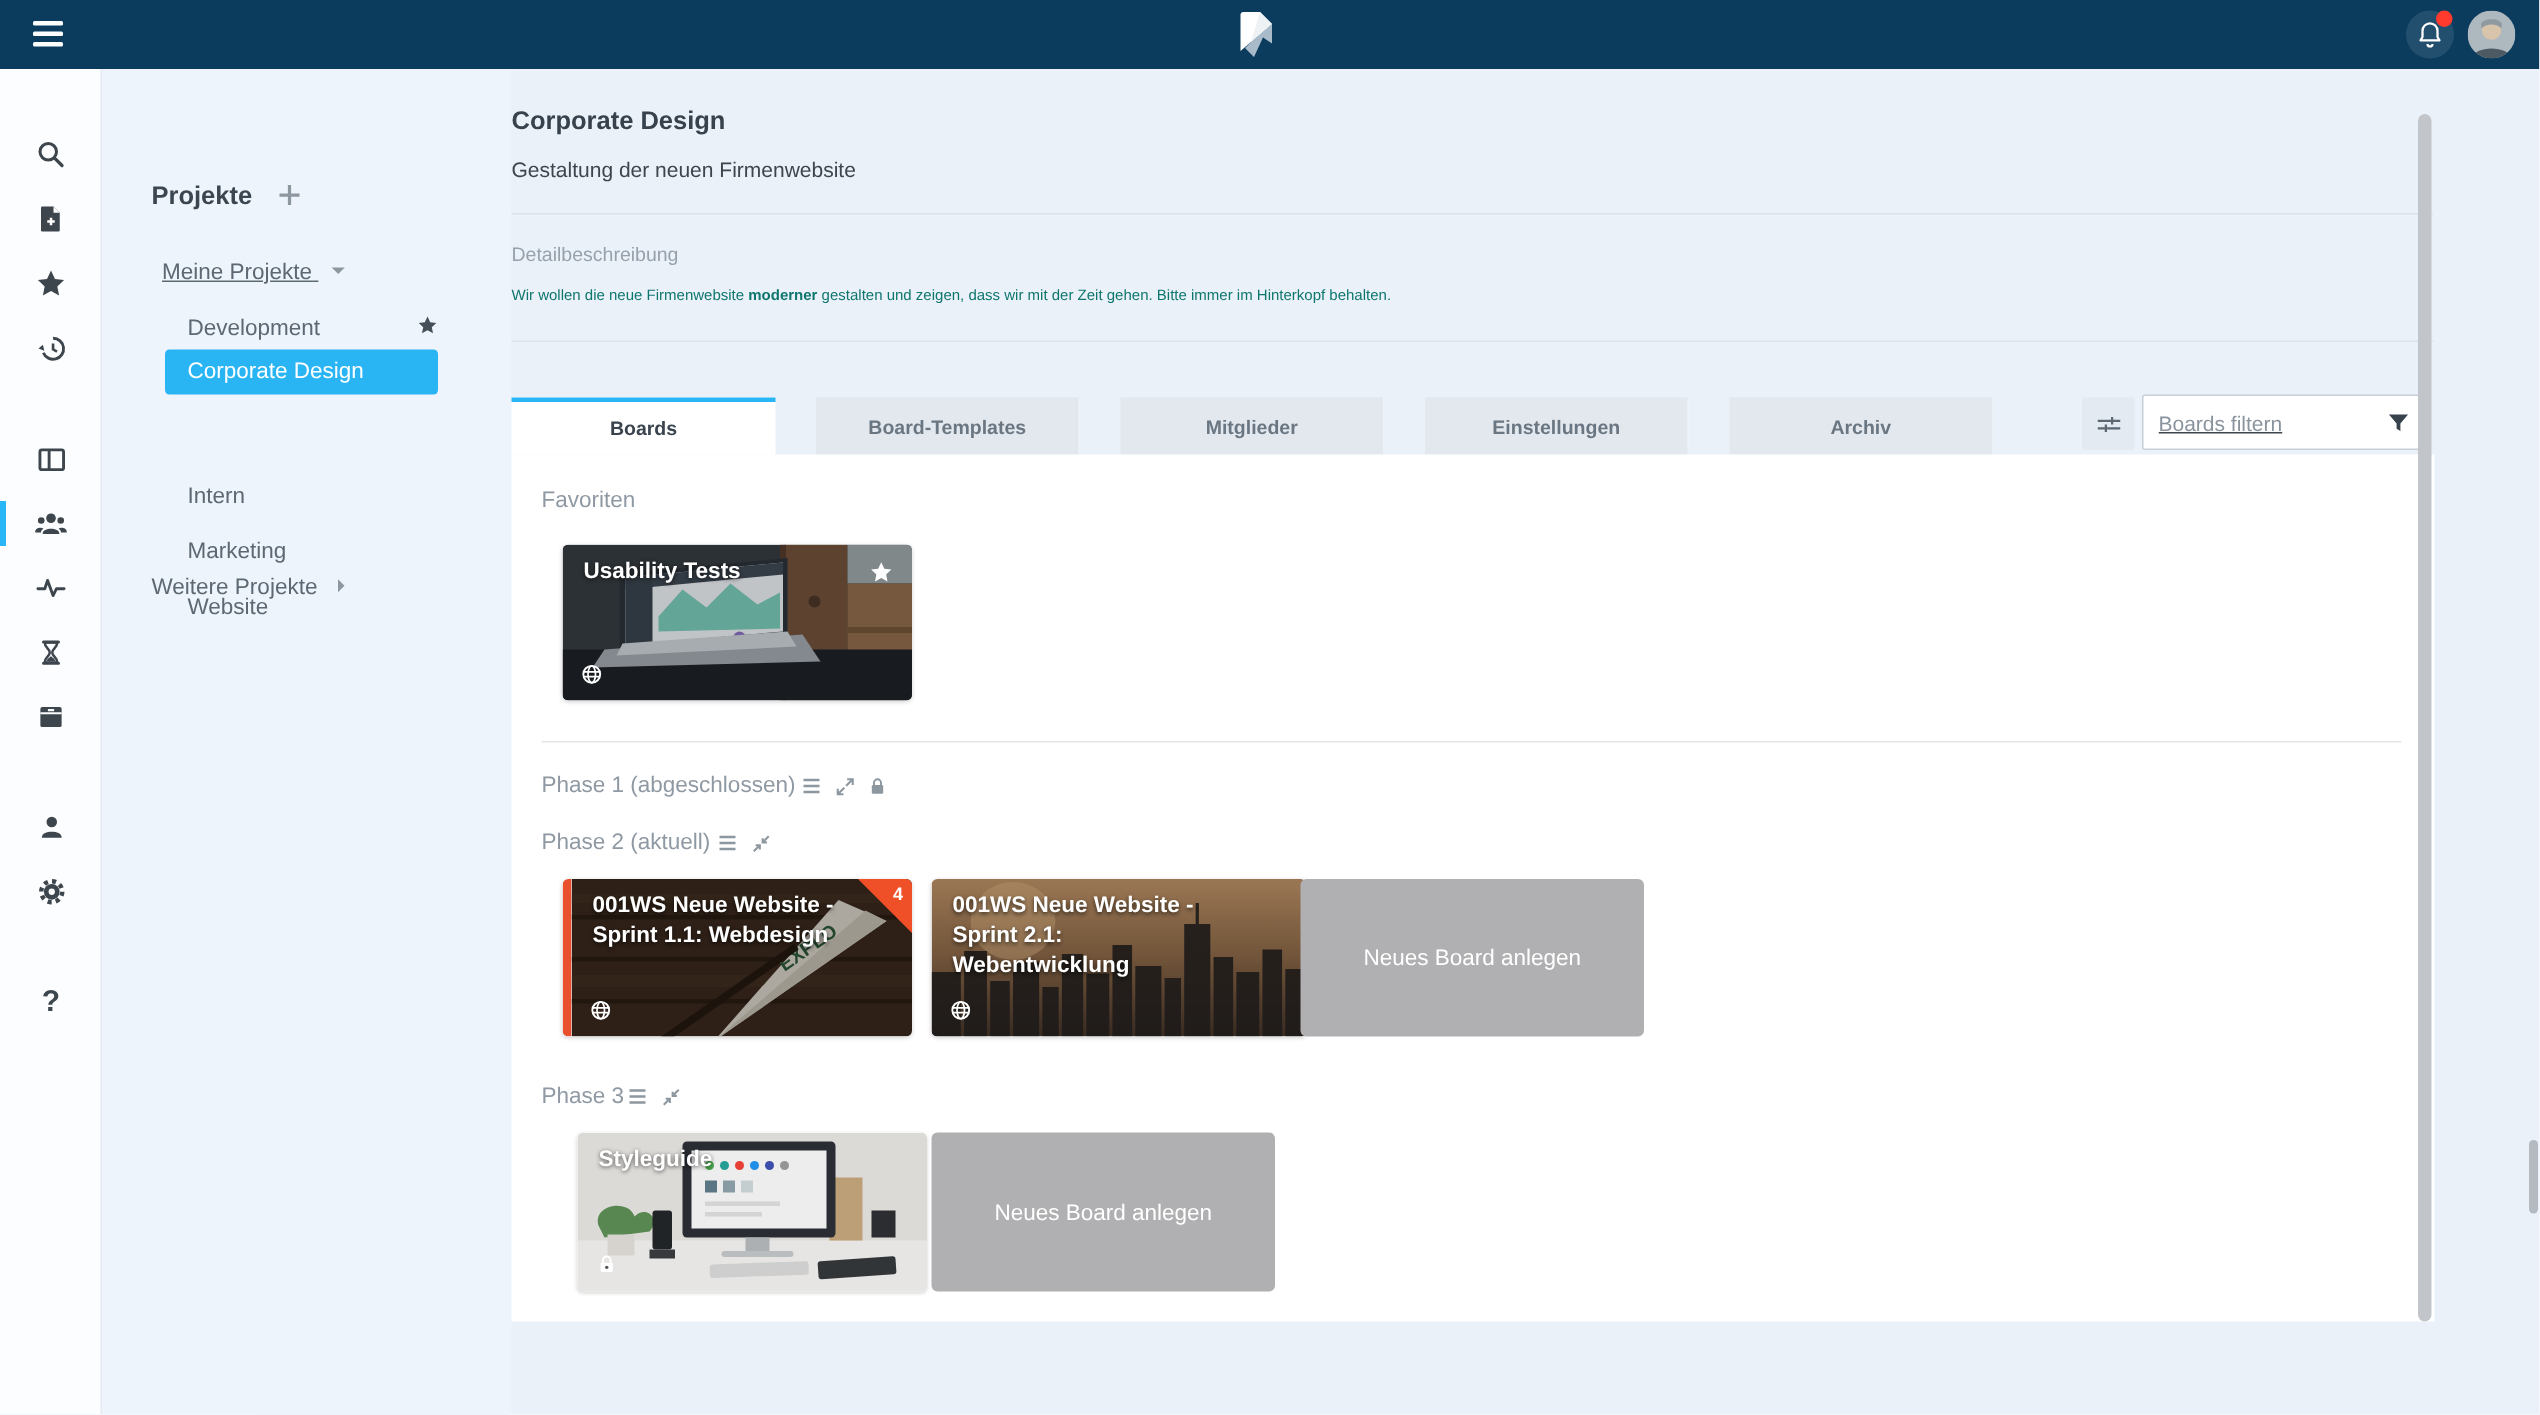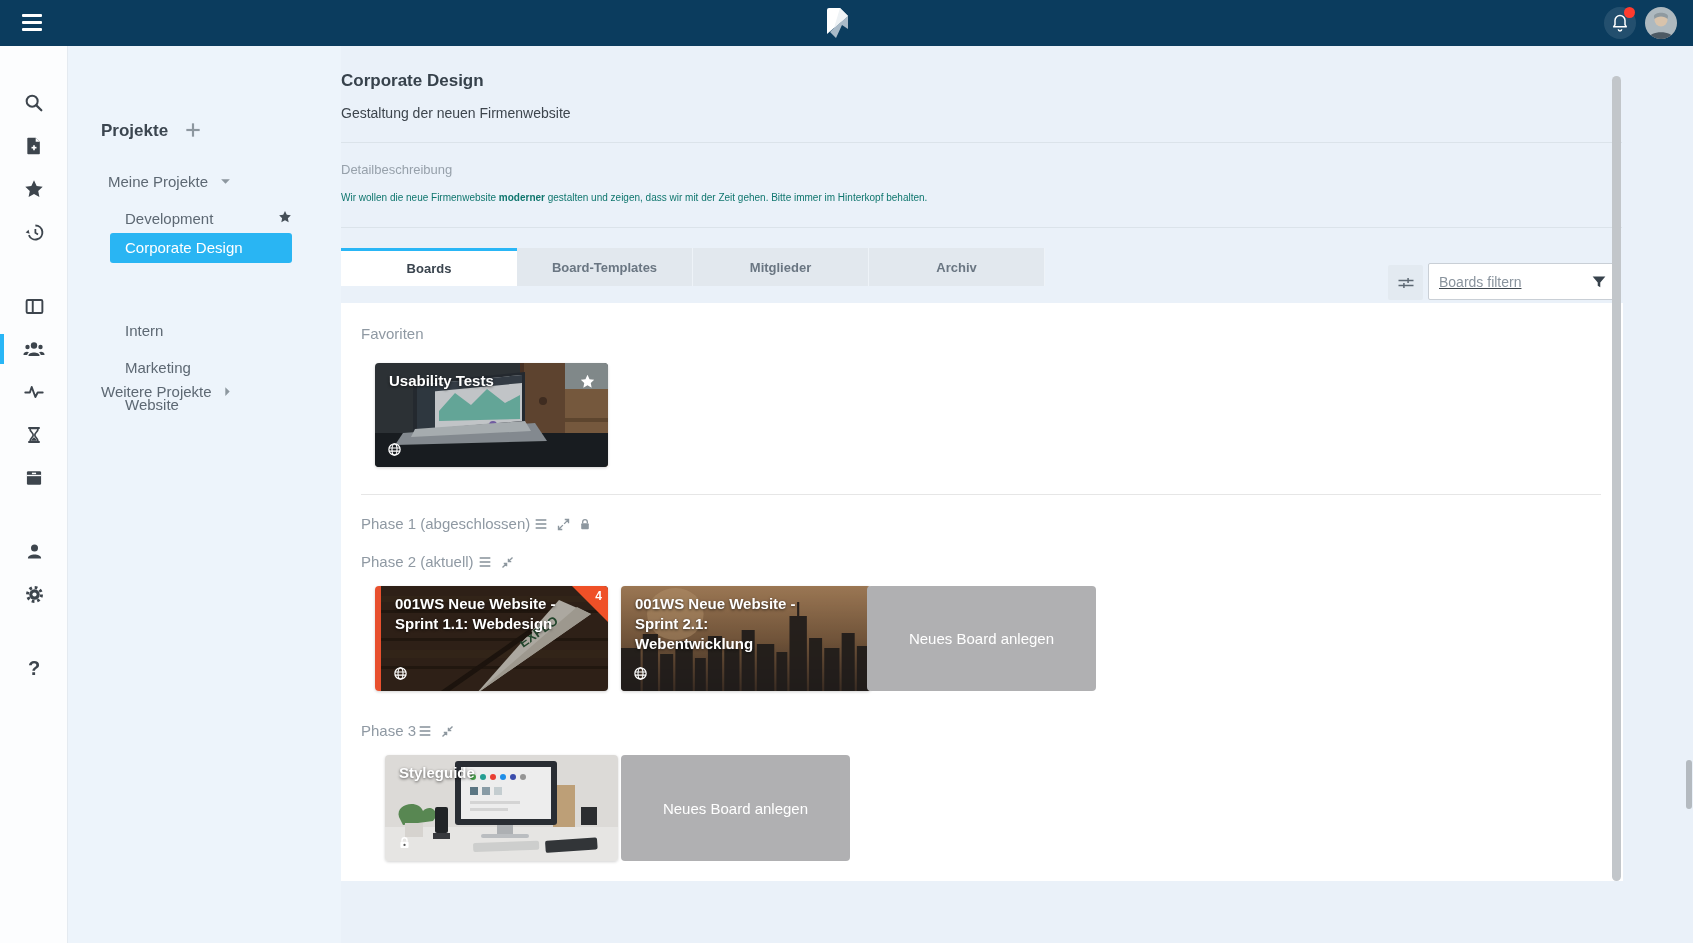--- a/index.html
+++ b/index.html
@@ -19,38 +19,38 @@
   
   .rail { position:absolute; left:0; top:46px; width:68px; height:897px; background:#fcfdfe; border-right:1px solid #e4eaf0; }
   .rail-item { position:absolute; left:19px; width:30px; height:30px; display:flex; align-items:center; justify-content:center; cursor:pointer; color:#3d454d; }
   .rail-active-bar { position:absolute; left:0; width:4px; height:30px; background:#29b6f6; }
   .help-glyph { font-size:20px; font-weight:bold; color:#3d454d; }
 
   
   .projects { position:absolute; left:68px; top:46px; width:273px; height:897px; background:#edf4fb; }
   .projects-title { position:absolute; left:33px; top:75px; font-size:17px; font-weight:bold; color:#3c4650; }
   .projects-add { position:absolute; left:115px; top:74px; cursor:pointer; }
-  .proj-group { position:absolute; left:40px; top:127px; font-size:15px; color:#5d6873; cursor:pointer; }
+  .proj-group { position:absolute; left:40px; top:127px; font-size:15px; color:#5d6873; cursor:pointer;text-decoration:underline; }
   .proj-group .caret { display:inline-block; margin-left:8px; vertical-align:2px; }
   .proj-item { position:absolute; left:57px; font-size:15px; color:#5d6873; cursor:pointer; white-space:nowrap; }
   .proj-item .star { position:absolute; left:152px; top:-1px; }
   .proj-active { position:absolute; left:42px; top:187px; width:182px; height:30px; background:#29b5f3; border-radius:3px; cursor:pointer; }
   .proj-active span { position:absolute; left:15px; top:6px; font-size:15px; color:#fff; }
   .proj-more { position:absolute; left:33px; top:337px; font-size:15px; color:#5d6873; cursor:pointer; }
 
   
   .main-title { position:absolute; left:341px; top:71px; font-size:17px; font-weight:bold; color:#37424c; }
   .main-subtitle { position:absolute; left:341px; top:105px; font-size:14px; color:#3d454d;text-align:center; }
   .hr1 { position:absolute; left:341px; top:142px; width:1281px; height:1px; background:#dbe3ea; }
   .detail-label { position:absolute; left:341px; top:162px; font-size:13px; color:#97a1ab; }
   .description { position:absolute; left:341px; top:192px; font-size:10px; color:#0f766e;text-align:right; }
   .hr2 { position:absolute; left:341px; top:227px; width:1281px; height:1px; background:#dbe3ea; }
 
   
-  .tabs { position:absolute; left:341px; top:248px; height:38px; display:flex; }
+  .tabs { position:absolute; left:341px; top:265px; height:38px; display:flex;gap:27px; }
   .tab { width:176px; height:38px; background:#e2e8ee; border-right:1px solid #eef3f8; display:flex; align-items:center; justify-content:center; font-size:13px; font-weight:bold; color:#6a7682; cursor:pointer; }
   .tab.active { background:#ffffff; border-top:3px solid #29b6f6; color:#3a444e; border-right:none; }
   .tune-btn { position:absolute; left:1388px; top:265px; width:35px; height:35px; background:#e3eaf1; border-radius:2px; display:flex; align-items:center; justify-content:center; cursor:pointer; }
   .filter-box { position:absolute; left:1428px; top:263px; width:190px; height:37px; background:#fff; border:1px solid #c9cfd6; border-radius:2px; }
   .filter-box input { position:absolute; left:10px; top:1px; width:145px; height:33px; border:none; outline:none; font-size:14px; color:#3d454d; font-family:"Liberation Sans",sans-serif; background:transparent;text-decoration:underline; }
   .filter-box input::placeholder { color:#8a949e; opacity:1; }
   .funnel { position:absolute; right:9px; top:9px; cursor:pointer; }
 
   
   .content { position:absolute; left:341px; top:303px; width:1282px; height:578px; background:#ffffff; }
@@ -236,20 +236,21 @@
   <div class="main-subtitle">Gestaltung der neuen Firmenwebsite</div>
   <div class="hr1"></div>
   <div class="detail-label">Detailbeschreibung</div>
   <div class="description"><span>Wir wollen die neue Firmenwebsite </span><b>moderner</b><span> gestalten und zeigen, dass wir mit der Zeit gehen. Bitte immer im Hinterkopf behalten.</span></div>
   <div class="hr2"></div>
 
   <div class="tabs">
     <div class="tab active">Boards</div>
     <div class="tab">Board-Templates</div>
     <div class="tab">Mitglieder</div>
+    <div class="tab">Einstellungen</div>
     <div class="tab">Archiv</div>
   </div>
   <div class="tune-btn">
     <svg width="20" height="20" viewBox="0 0 24 24">
       <line x1="3" y1="9" x2="21" y2="9" stroke="#5d6873" stroke-width="1.8"></line>
         <line x1="3" y1="15" x2="21" y2="15" stroke="#5d6873" stroke-width="1.8"></line>
       <line x1="14.5" y1="6" x2="14.5" y2="12" stroke="#5d6873" stroke-width="1.8"></line>
         <line x1="9.5" y1="12" x2="9.5" y2="18" stroke="#5d6873" stroke-width="1.8"></line>
     </svg>
   </div>

